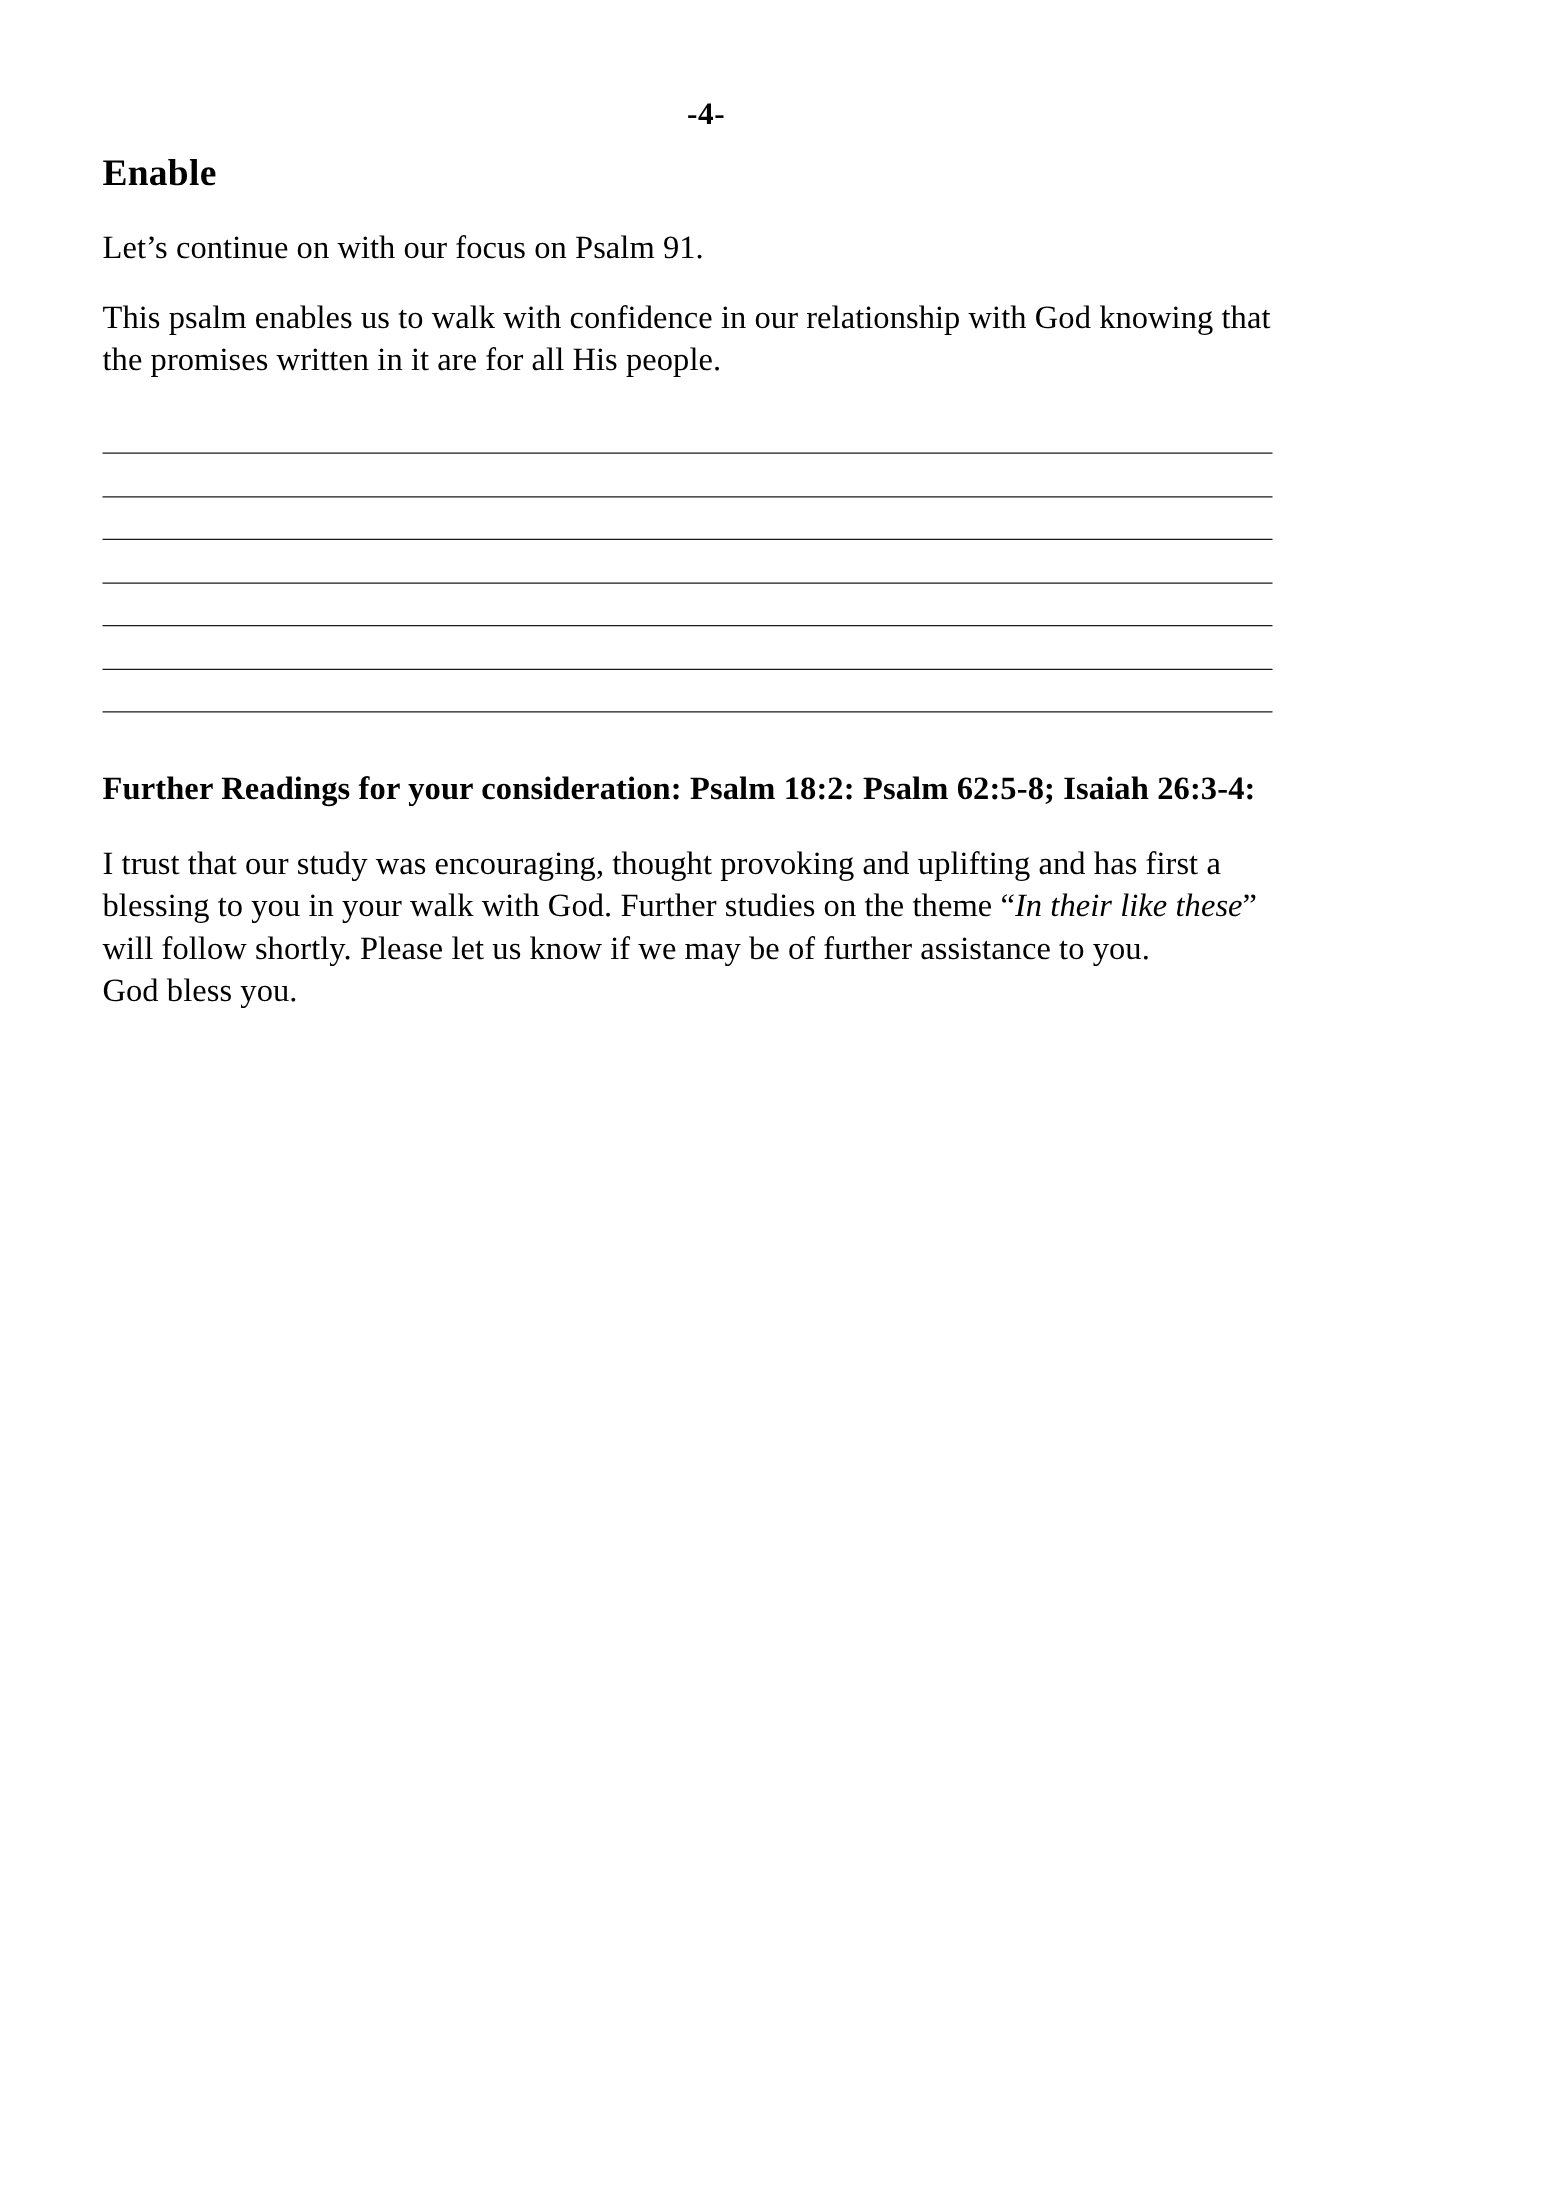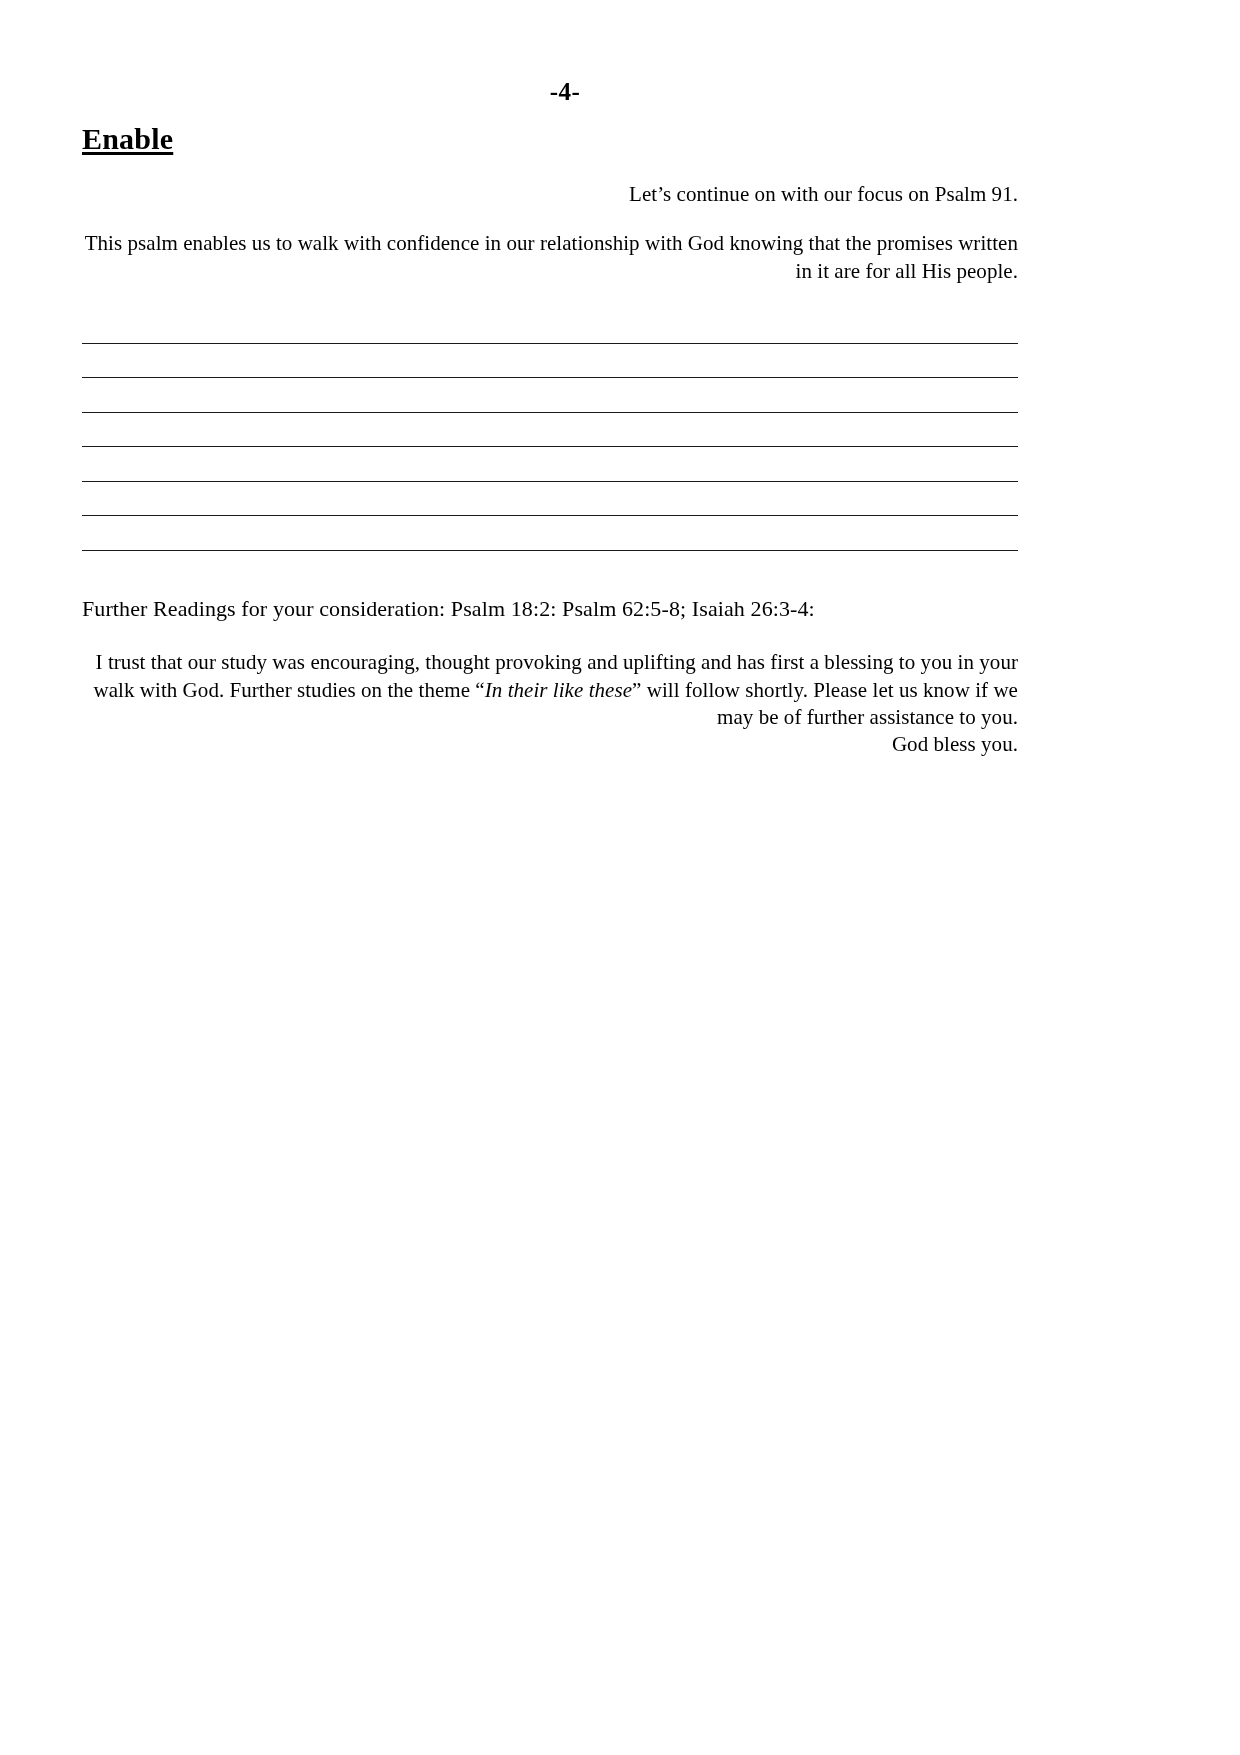--- a/index.html
+++ b/index.html
@@ -33,31 +33,30 @@
     position: absolute;
     left: 82px;
     top: 122px;
     width: 936px;
   }
   h1.section-heading {
     font-size: 30px;
     font-weight: bold;
     margin: 0 0 26px 0;
     padding: 0;
-    text-decoration: underline;
     text-underline-offset: 3px;
     letter-spacing: 0.2px;
     line-height: 1.1;
   }
   p.body-text {
-    font-size: 21px;
+    font-size: 26px;
     line-height: 1.30;
     margin: 0 0 22px 0;
     padding: 0;
-    text-align: right;
+    text-align: left;
     letter-spacing: 0.05px;
   }
   p.body-text.tight {
     margin-bottom: 20px;
   }
   .rules {
     margin-top: 34px;
     margin-bottom: 0;
   }
   .rule-line {
@@ -65,22 +64,22 @@
     border-bottom: 1.6px solid #1a1a1a;
     width: 936px;
   }
   .rule-line:first-child {
     height: 24px;
   }
   .gap-after-rules {
     height: 44px;
   }
   p.further-readings {
-    font-size: 22px;
-    font-weight: normal;
+    font-size: 26px;
+    font-weight: bold;
     line-height: 1.30;
     margin: 0 0 26px 0;
     padding: 0;
     letter-spacing: 0.1px;
   }
   em.theme {
     font-style: italic;
   }
   .closing-block p.body-text {
     margin-bottom: 0;

